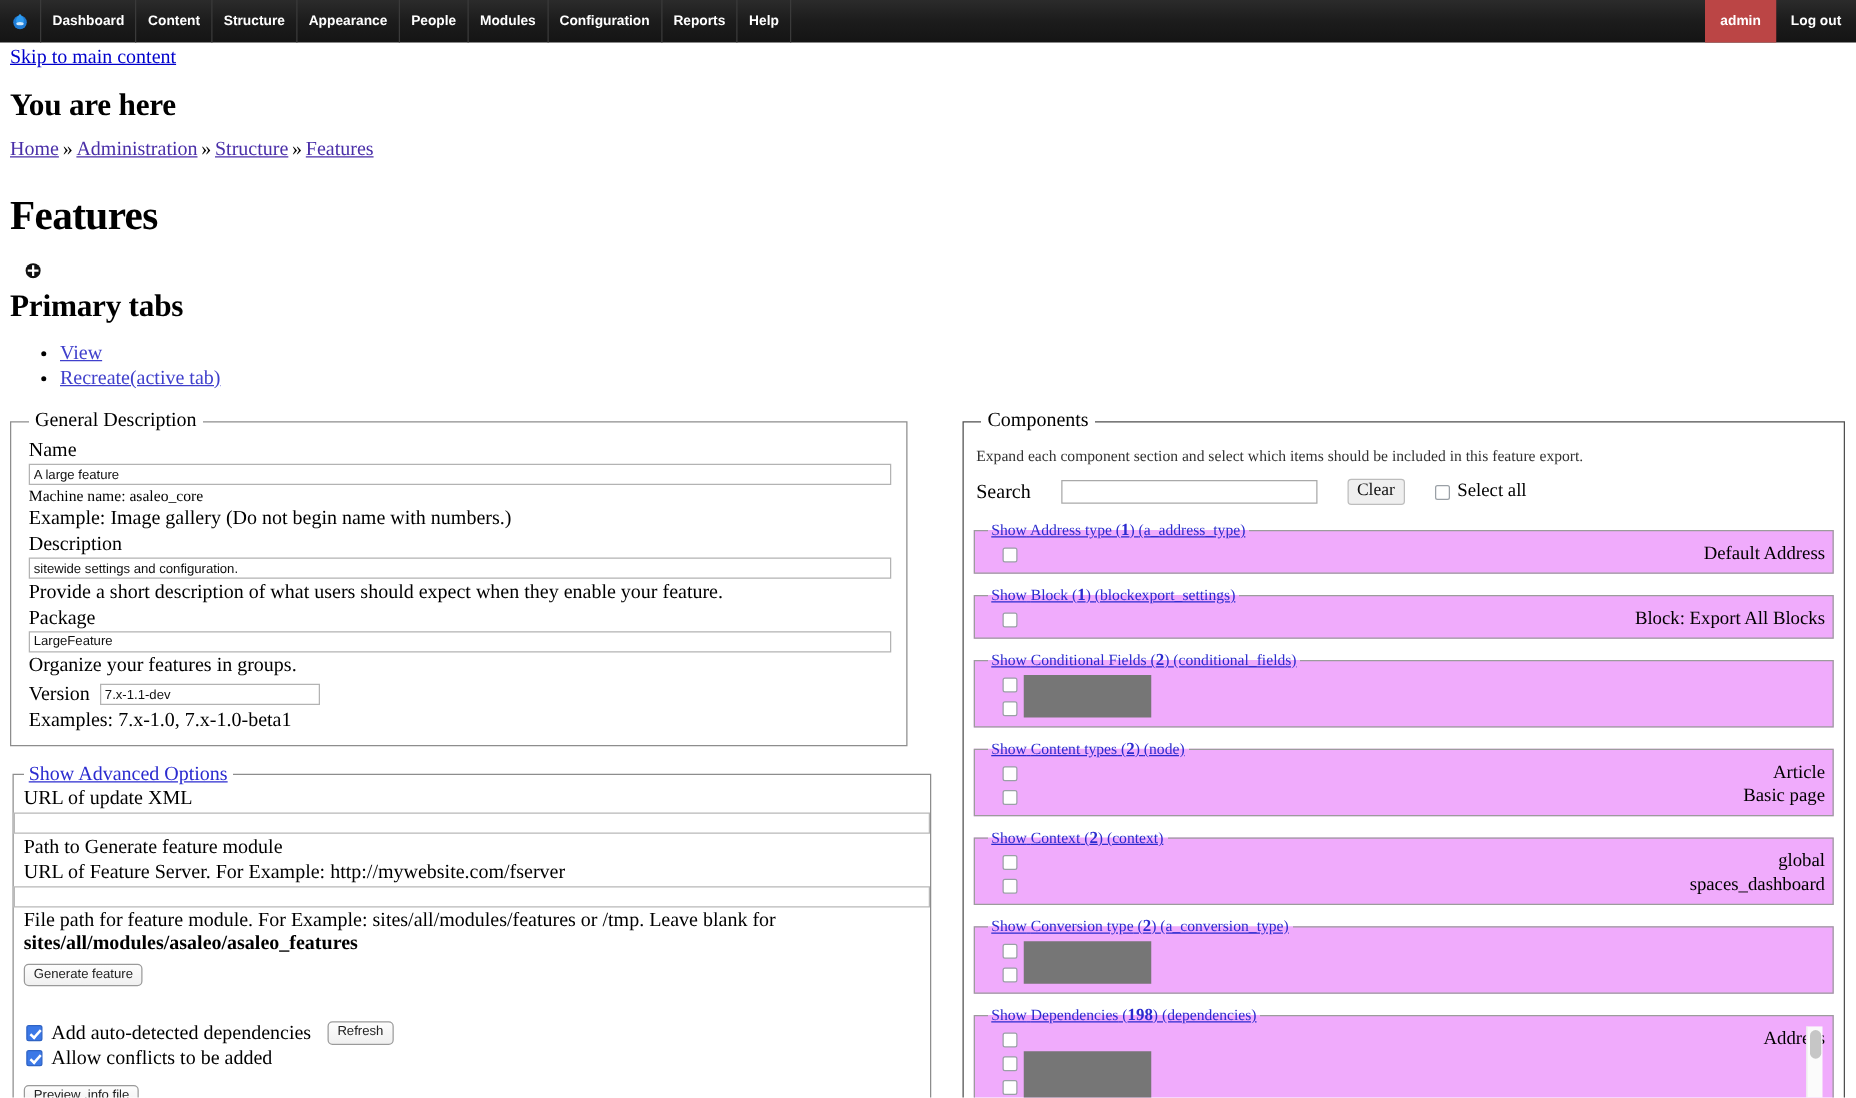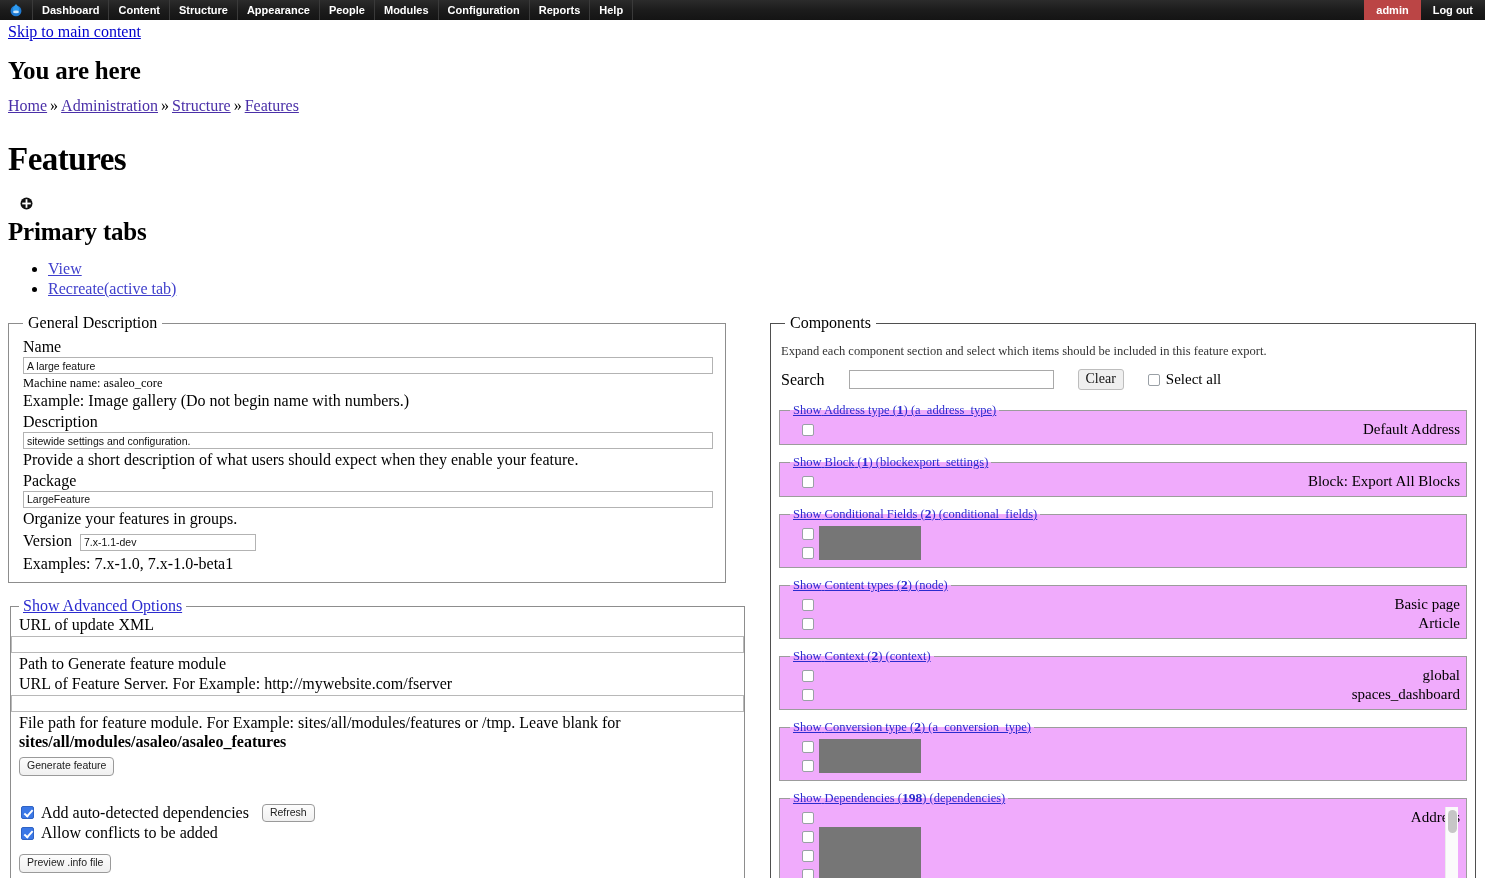--- a/index.html
+++ b/index.html
@@ -9,21 +9,21 @@
     background: #ffffff;
     font-family: "Liberation Serif", "DejaVu Serif", serif;
     font-size: 16px;
     color: #000000;
     overflow: hidden;
   }
 
   
   #toolbar {
     position: relative;
-    height: 20px;
+    height: 34px;
     background: linear-gradient(to bottom, #2b2b2b 0%, #1c1c1c 50%, #141414 100%);
     display: flex;
     align-items: stretch;
     font-family: "Liberation Sans", sans-serif;
   }
   #toolbar .logo-cell {
     width: 33px;
     display: flex; align-items: center; justify-content: center;
     border-right: 1px solid #3a3a3a;
   }
@@ -465,25 +465,25 @@
               <span></span>
             </div>
             <div class="redact" style="left:33px; top:1px; width:102px; height:34px;"></div>
           </div>
         </fieldset>
 
         <fieldset class="comp">
           <legend><a href="#"><span>Show</span> <span>Content types</span> (<span class="cnt">2</span>) <span>(node)</span></a></legend>
           <div class="comp-item">
             <span class="cb-empty"></span>
+            <span>Article</span>
+          </div>
+          <div class="comp-item">
+            <span class="cb-empty"></span>
             <span>Basic page</span>
-          </div>
-          <div class="comp-item">
-            <span class="cb-empty"></span>
-            <span>Article</span>
           </div>
         </fieldset>
 
         <fieldset class="comp">
           <legend><a href="#"><span>Show</span> <span>Context</span> (<span class="cnt">2</span>) <span>(context)</span></a></legend>
           <div class="comp-item">
             <span class="cb-empty"></span>
             <span>global</span>
           </div>
           <div class="comp-item">

